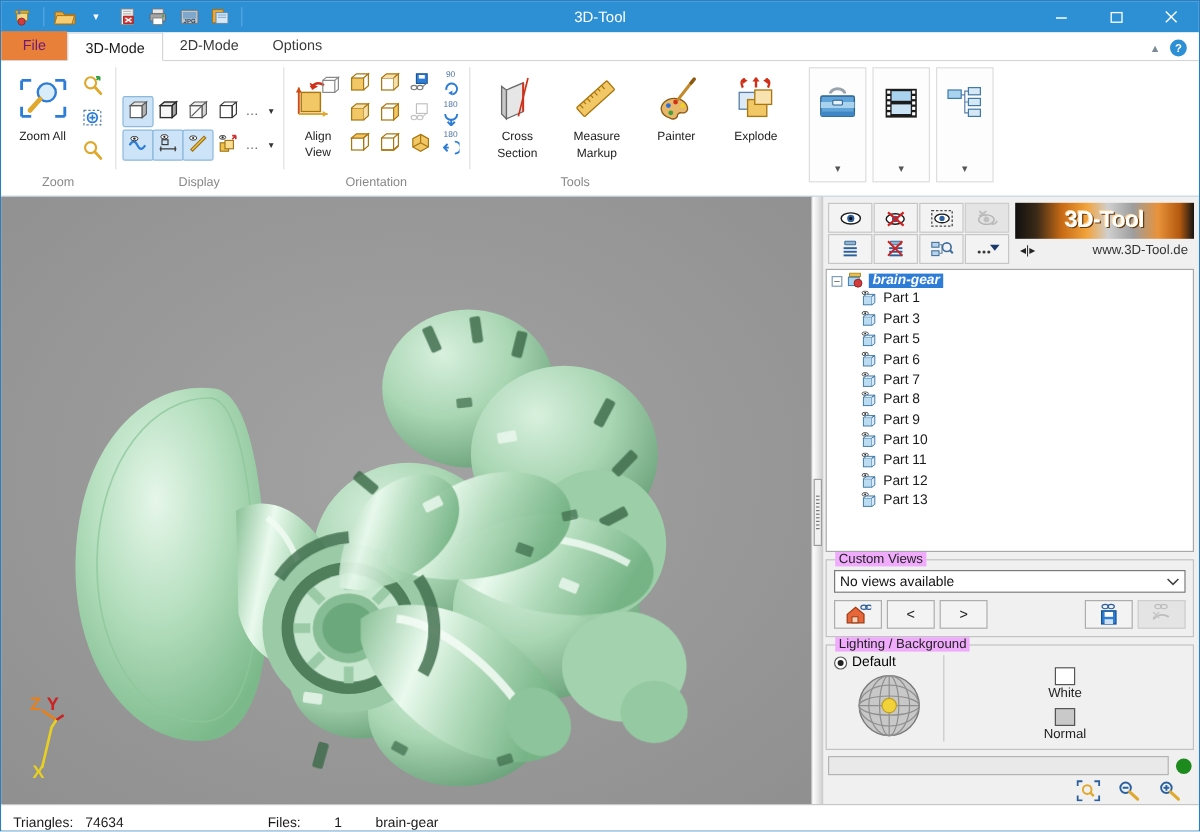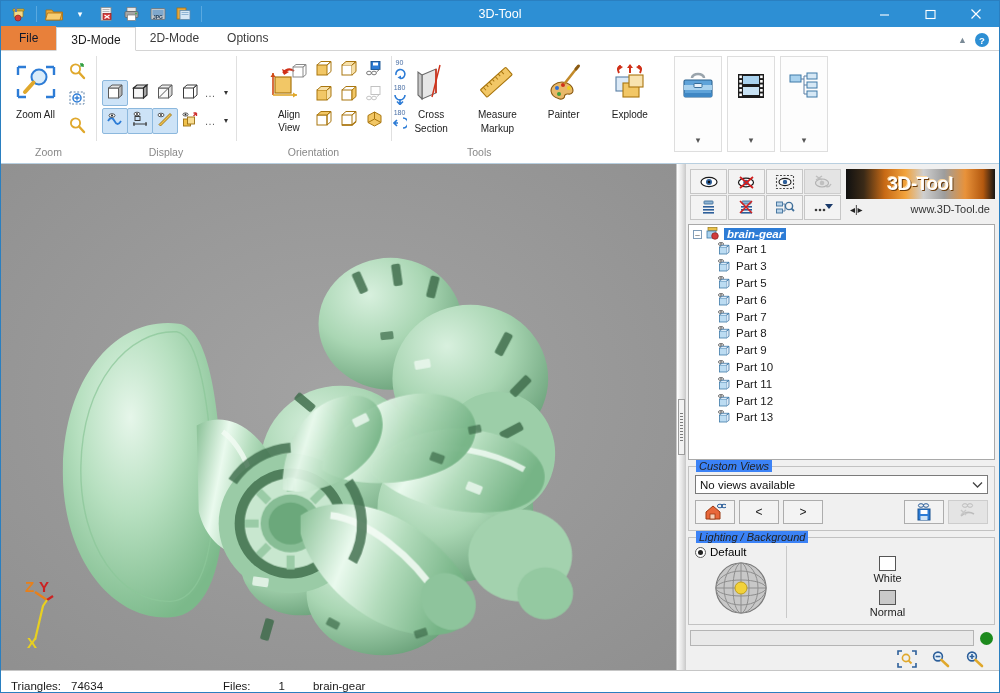--- a/index.html
+++ b/index.html
@@ -46,21 +46,21 @@
   
   .tabrow {
     height: 24px; background: #ffffff; display: flex;
     align-items: flex-end; flex: 0 0 24px;
     border-bottom: 1px solid #d4d4d4; position: relative;
   }
   .tab {
     height: 24px; line-height: 24px; padding: 0 14px;
     font-size: 12px; color: #3b3b3b; position: relative;
   }
-  .tab.file { background: #e8803a; color: #0f172a; padding: 0 18px; }
+  .tab.file { background: #e8803a; color: #701a75; padding: 0 18px; }
   .tab.active {
     background: #ffffff; border-left: 1px solid #d4d4d4;
     border-right: 1px solid #d4d4d4; border-top: 1px solid #d4d4d4;
     border-bottom: 1px solid #ffffff; margin-bottom: -1px;
     color: #1a1a1a;
   }
   .tabrow-right {
     margin-left: auto; display: flex; align-items: center;
     gap: 7px; padding-right: 9px; padding-bottom: 2px;
   }
@@ -222,22 +222,22 @@
     padding-left: 28px; height: 16.8px; font-size: 11.5px;
     color: #1a1a1a; position: relative;
   }
 
   
   .gbox {
     border: 1px solid #c2c2c2; background: #f0f0f0;
     margin-top: 6px; padding: 8px 6px 6px 6px; position: relative;
   }
   .gbox-title {
-    position: absolute; top: -7px; left: 7px; background: #3b82f6;
-    padding: 0 3px; font-size: 11px; color: #222; font-style: italic;
+    position: absolute; top: -7px; left: 7px; background: #f0abfc;
+    padding: 0 3px; font-size: 11px; color: #222;
   }
   .combo {
     height: 19px; background: #ffffff; border: 1px solid #7a7a7a;
     display: flex; align-items: center; padding: 0 4px;
     font-size: 11.5px; color: #111; justify-content: space-between;
   }
   .combo .arrow { font-size: 9px; color: #444; }
   .viewbtns { display: flex; align-items: center; gap: 4px; margin-top: 6px; }
   .vbtn {
     width: 40px; height: 24px; border: 1px solid #adadad;
@@ -496,21 +496,21 @@
             </svg>
           </div>
           <div class="dots">…</div>
           <div class="caretsm">▾</div>
         </div>
       </div>
       <div class="rgroup-label">Display</div>
     </div>
 
     <div class="rgroup" style="width:155px;">
-      <div class="rgroup-body" style="align-items:flex-start;margin-left:24px;">
+      <div class="rgroup-body" style="align-items:flex-start;">
         <div class="bigbtn" style="width:62px;">
           <span class="glyph">
             <svg width="44" height="42" viewBox="0 0 44 42">
               <rect x="8" y="14" width="16" height="16" fill="#f2c766" stroke="#a9760f" stroke-width="1.2"></rect>
               <path d="M6 32 L6 10" stroke="#d04a14" stroke-width="1.6" marker-end=""></path>
               <path d="M6 10 l-2.5 4 h5 z" fill="#d04a14"></path>
               <path d="M6 32 L30 32" stroke="#e0a82c" stroke-width="1.6"></path>
               <path d="M30 32 l-4 -2.5 v5 z" fill="#e0a82c"></path>
               <path d="M16 10 q5 -6 11 -2" fill="none" stroke="#d03018" stroke-width="2"></path>
               <path d="M15 6 l2 6 l5 -3 z" fill="#d03018"></path>

